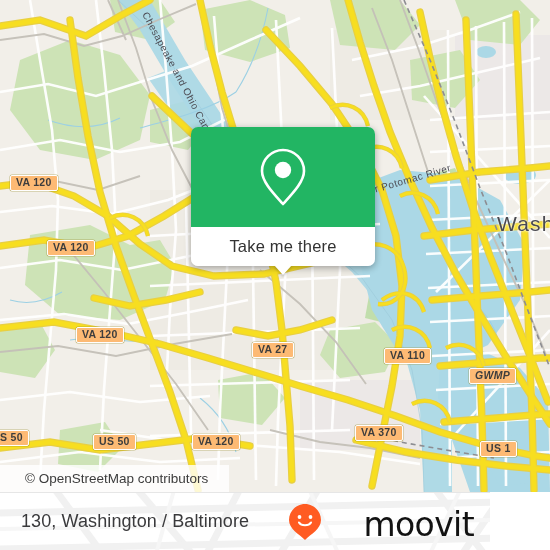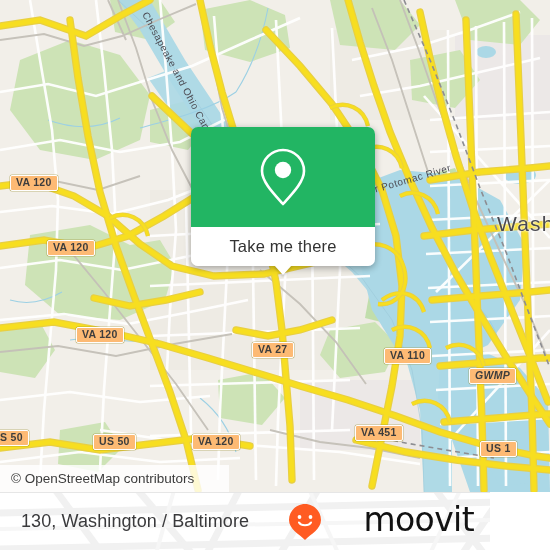--- a/index.html
+++ b/index.html
@@ -109,21 +109,21 @@
   }
 
   
   .attrib {
     position: absolute;
     left: 0; bottom: 0;
     width: 229px; height: 27px;
     background: rgba(255,255,255,0.80);
     display: flex;
     align-items: center;
-    padding-left: 11px;
+    padding-left: 25px;
     color: #3c3c3c;
     font-size: 13.5px;
     font-family: "Liberation Sans", sans-serif;
     z-index: 30;
   }
 
   
   .footer {
     position: absolute;
     left: 0; top: 492px;
@@ -148,21 +148,21 @@
     font-size: 18px;
     letter-spacing: 0.1px;
     z-index: 2;
     font-family: "Liberation Sans", sans-serif;
   }
   .logo {
     position: absolute;
     right: 16px; top: 50%;
     transform: translateY(-50%);
     display: flex;
-    align-items: flex-start;
+    align-items: flex-end;
     z-index: 2;
     gap: 40px;
   }
   .logo-word {
     color: #121212;
     font-size: 33px;
     letter-spacing: -0.6px;
     line-height: 33px;
     margin-left: 1px;
     font-family: "DejaVu Sans", sans-serif;
@@ -401,21 +401,21 @@
 
     <div class="shield" style="left:10px;  top:175px;">VA 120</div>
     <div class="shield" style="left:47px;  top:240px;">VA 120</div>
     <div class="shield" style="left:76px;  top:327px;">VA 120</div>
     <div class="shield" style="left:252px; top:342px;">VA 27</div>
     <div class="shield" style="left:384px; top:300px;margin-top:48px;">VA 110</div>
     <div class="shield" style="left:469px; top:368px;font-style:italic;">GWMP</div>
     <div class="shield" style="left:-6px;  top:430px;">S 50</div>
     <div class="shield" style="left:93px;  top:434px;">US 50</div>
     <div class="shield" style="left:192px; top:434px;">VA 120</div>
-    <div class="shield" style="left:355px; top:425px;">VA 451</div>
+    <div class="shield" style="left:355px; top:425px;">VA 370</div>
     <div class="shield" style="left:480px; top:441px;">US 1</div>
 
     <div class="attrib">© OpenStreetMap contributors</div>
   </div>
 
   <div class="card">
     <div class="card-top">
       <svg width="54" height="62" viewBox="0 0 54 62">
         <path d="M27 4 C15.4 4 6 13.4 6 25 C6 36 18 48 27 58 C36 48 48 36 48 25 C48 13.4 38.6 4 27 4 Z" fill="none" stroke="#ffffff" stroke-width="2.6" stroke-linejoin="round"></path>
         <circle cx="27" cy="24" r="8.2" fill="#ffffff"></circle>

